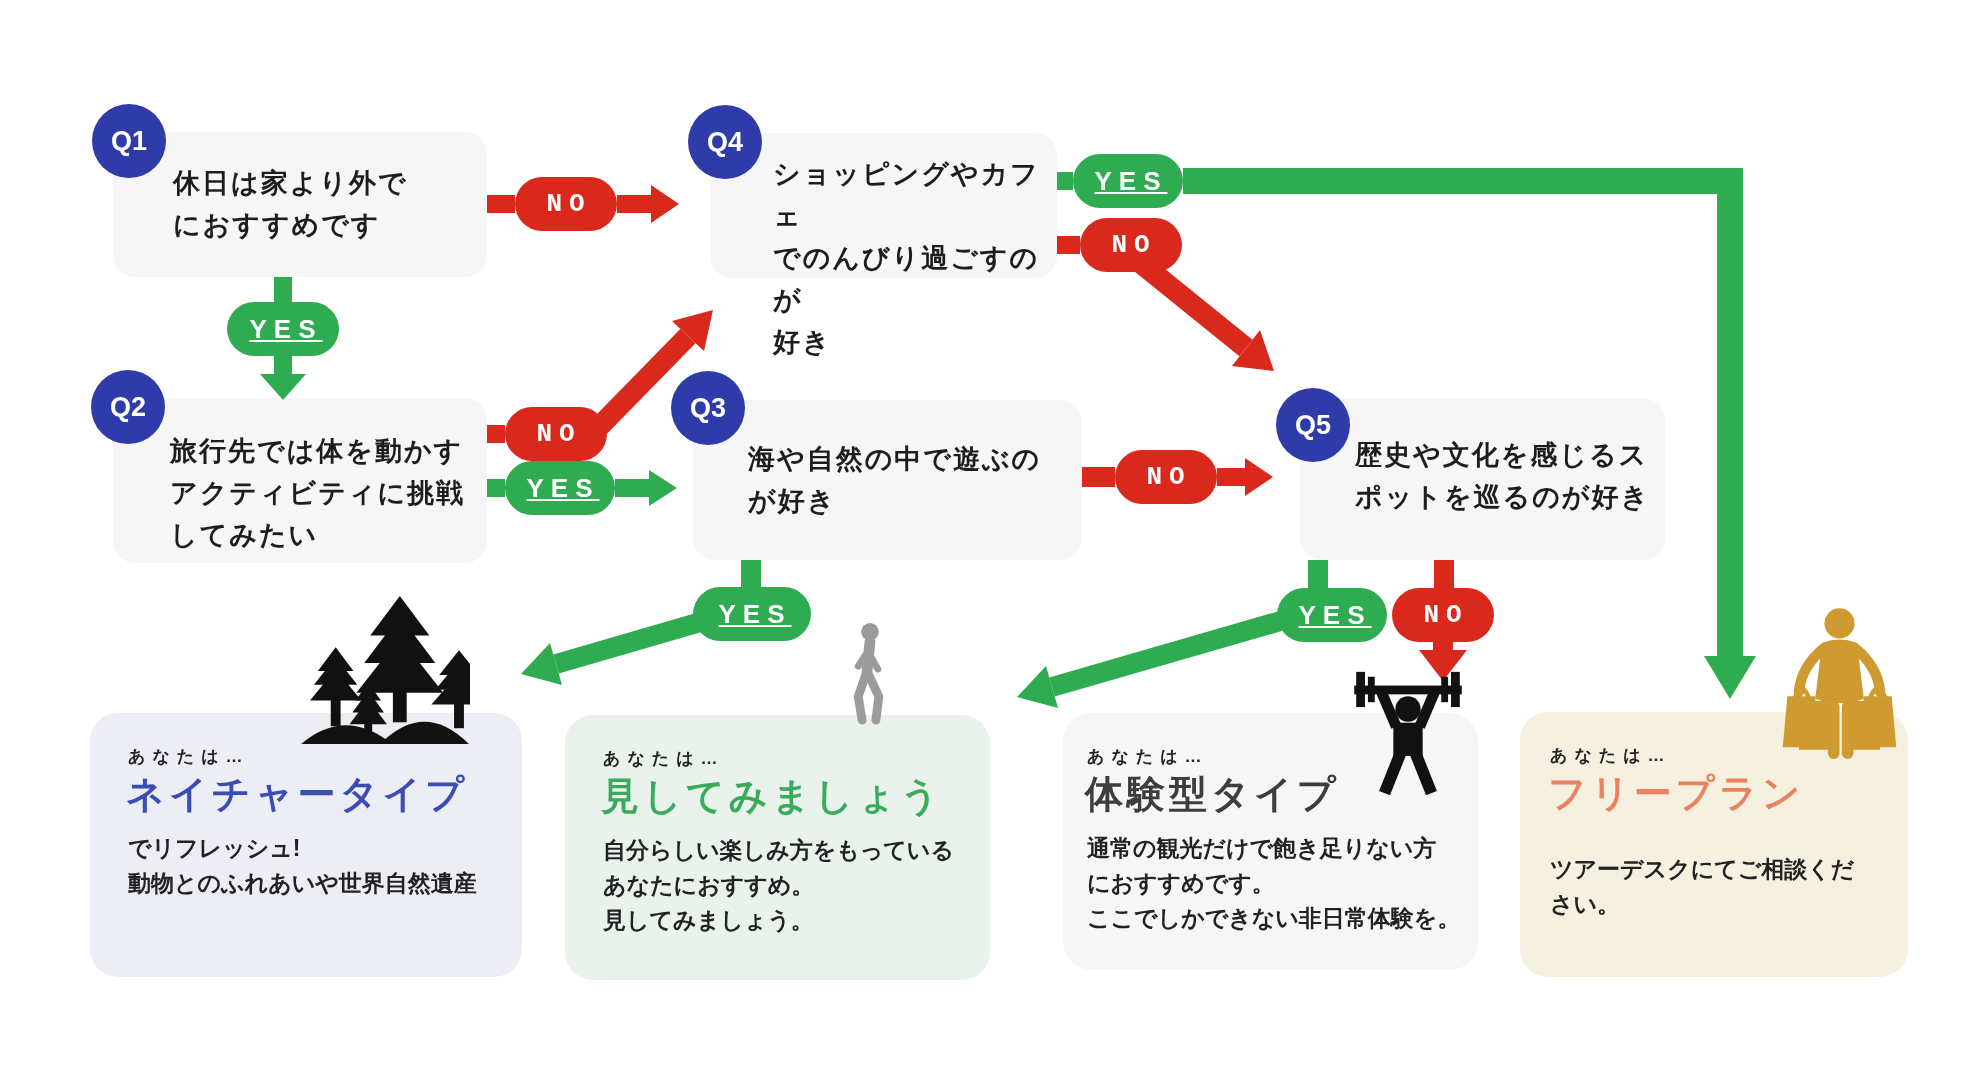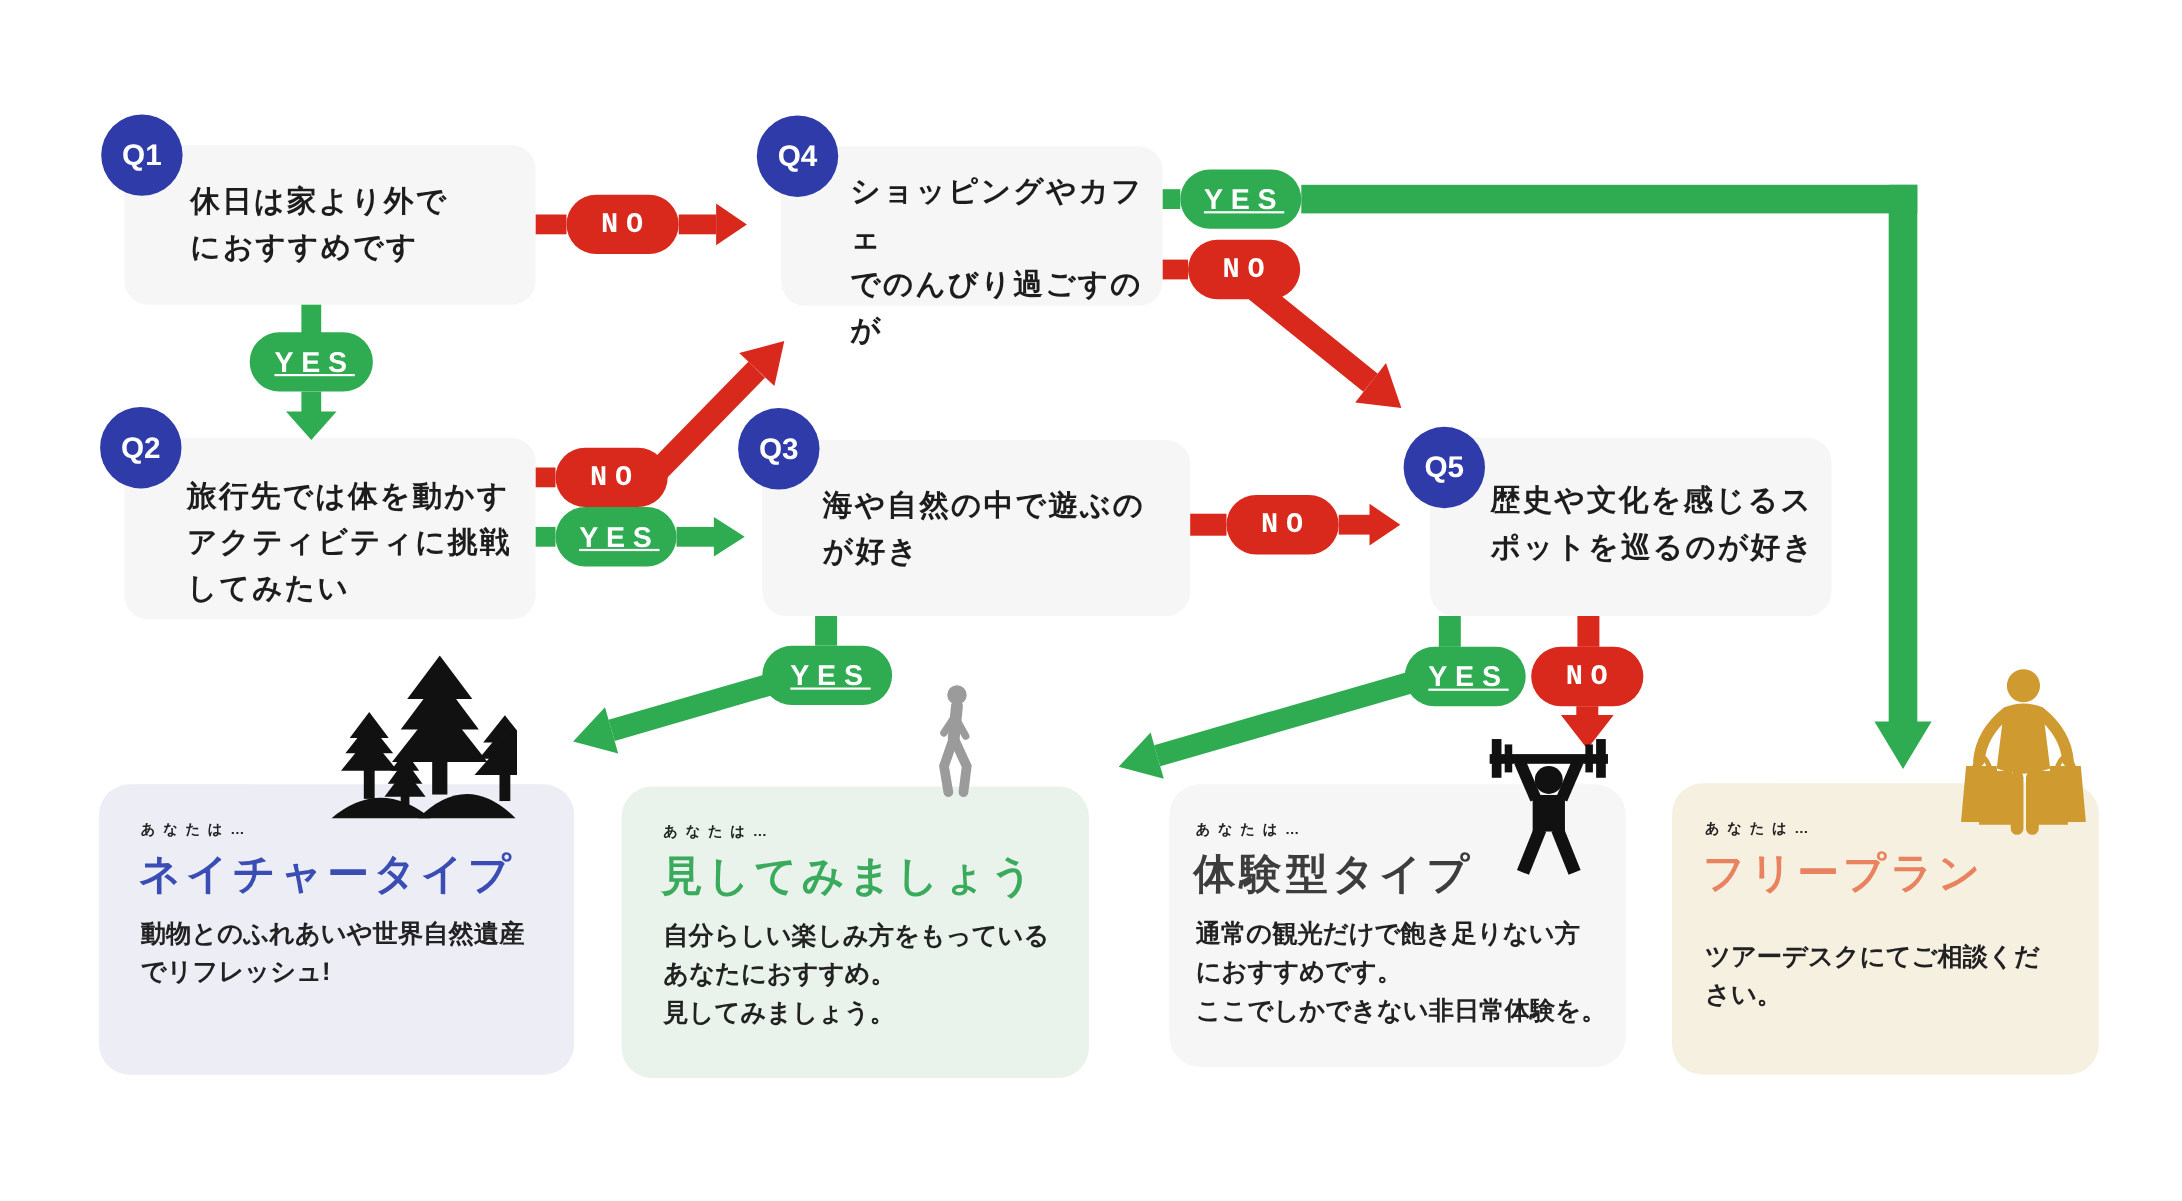--- a/index.html
+++ b/index.html
@@ -21,21 +21,21 @@
   .conn.green{background:var(--yes-green);}
   .conn.red{background:var(--no-red);}
   
   .overlay{z-index:4;pointer-events:none;}
   .stroke-green{stroke:var(--yes-green);stroke-width:20;fill:none;}
   .stroke-red{stroke:var(--no-red);stroke-width:21;fill:none;}
   .fill-green{fill:var(--yes-green);}
   .fill-red{fill:var(--no-red);}
   
   .card{border-radius:28px;z-index:1;}
-  .intro{position:absolute;left:38px;top:32px;font-size:13px;font-weight:700;letter-spacing:7px;color:#222;}
+  .intro{position:absolute;left:38px;top:32px;font-size:17px;font-weight:700;letter-spacing:7px;color:#222;}
   .rtitle{position:absolute;left:36px;top:56px;font-size:38px;font-weight:800;letter-spacing:4px;}
   .rbody{position:absolute;left:38px;top:118px;font-size:23px;font-weight:700;line-height:35px;color:#222;}
   .icon{z-index:7;}
 </style>
 </head>
 <body>
 
 <div class="canvas">
 
   <div class="conn red abs" style="left:487px;top:195px;width:28px;height:18px"></div>
@@ -96,20 +96,21 @@
   <div class="qbox abs" style="left:113px;top:132px;width:374px;height:145px">
     <div class="qtext" style="padding:30px 0 0 60px">
       <div>休日は家より外で</div>
       <div>におすすめです</div>
     </div>
   </div>
   <div class="qbox abs" style="left:710px;top:133px;width:347px;height:145px">
     <div class="qtext" style="padding:20px 0 0 63px">
       <div>ショッピングやカフェ</div>
       <div>でのんびり過ごすのが</div>
+      <div>好き</div>
     </div>
   </div>
   <div class="qbox abs" style="left:113px;top:398px;width:374px;height:165px">
     <div class="qtext" style="padding:32px 0 0 57px">
       <div>旅行先では体を動かす</div>
       <div>アクティビティに挑戦</div>
       <div>してみたい</div>
     </div>
   </div>
   <div class="qbox abs" style="left:693px;top:400px;width:389px;height:160px">
@@ -128,22 +129,22 @@
   <div class="qcircle abs" style="left:92px;top:104px">Q1</div>
   <div class="qcircle abs" style="left:688px;top:105px">Q4</div>
   <div class="qcircle abs" style="left:91px;top:370px">Q2</div>
   <div class="qcircle abs" style="left:671px;top:371px">Q3</div>
   <div class="qcircle abs" style="left:1276px;top:388px">Q5</div>
 
   <div class="card abs" style="left:90px;top:713px;width:432px;height:264px;background:var(--nature-bg)">
     <div class="intro">あなたは…</div>
     <div class="rtitle" style="color:var(--nature-title)">ネイチャータイプ</div>
     <div class="rbody">
+      <div>でリフレッシュ!</div>
       <div>動物とのふれあいや世界自然遺産</div>
-      <div>でリフレッシュ!</div>
     </div>
   </div>
 
   <div class="card abs" style="left:565px;top:715px;width:425px;height:265px;background:var(--balance-bg)">
     <div class="intro">あなたは…</div>
     <div class="rtitle" style="color:var(--balance-title)">見してみましょう</div>
     <div class="rbody">
       <div>自分らしい楽しみ方をもっている</div>
       <div>あなたにおすすめ。</div>
       <div>見してみましょう。</div>

